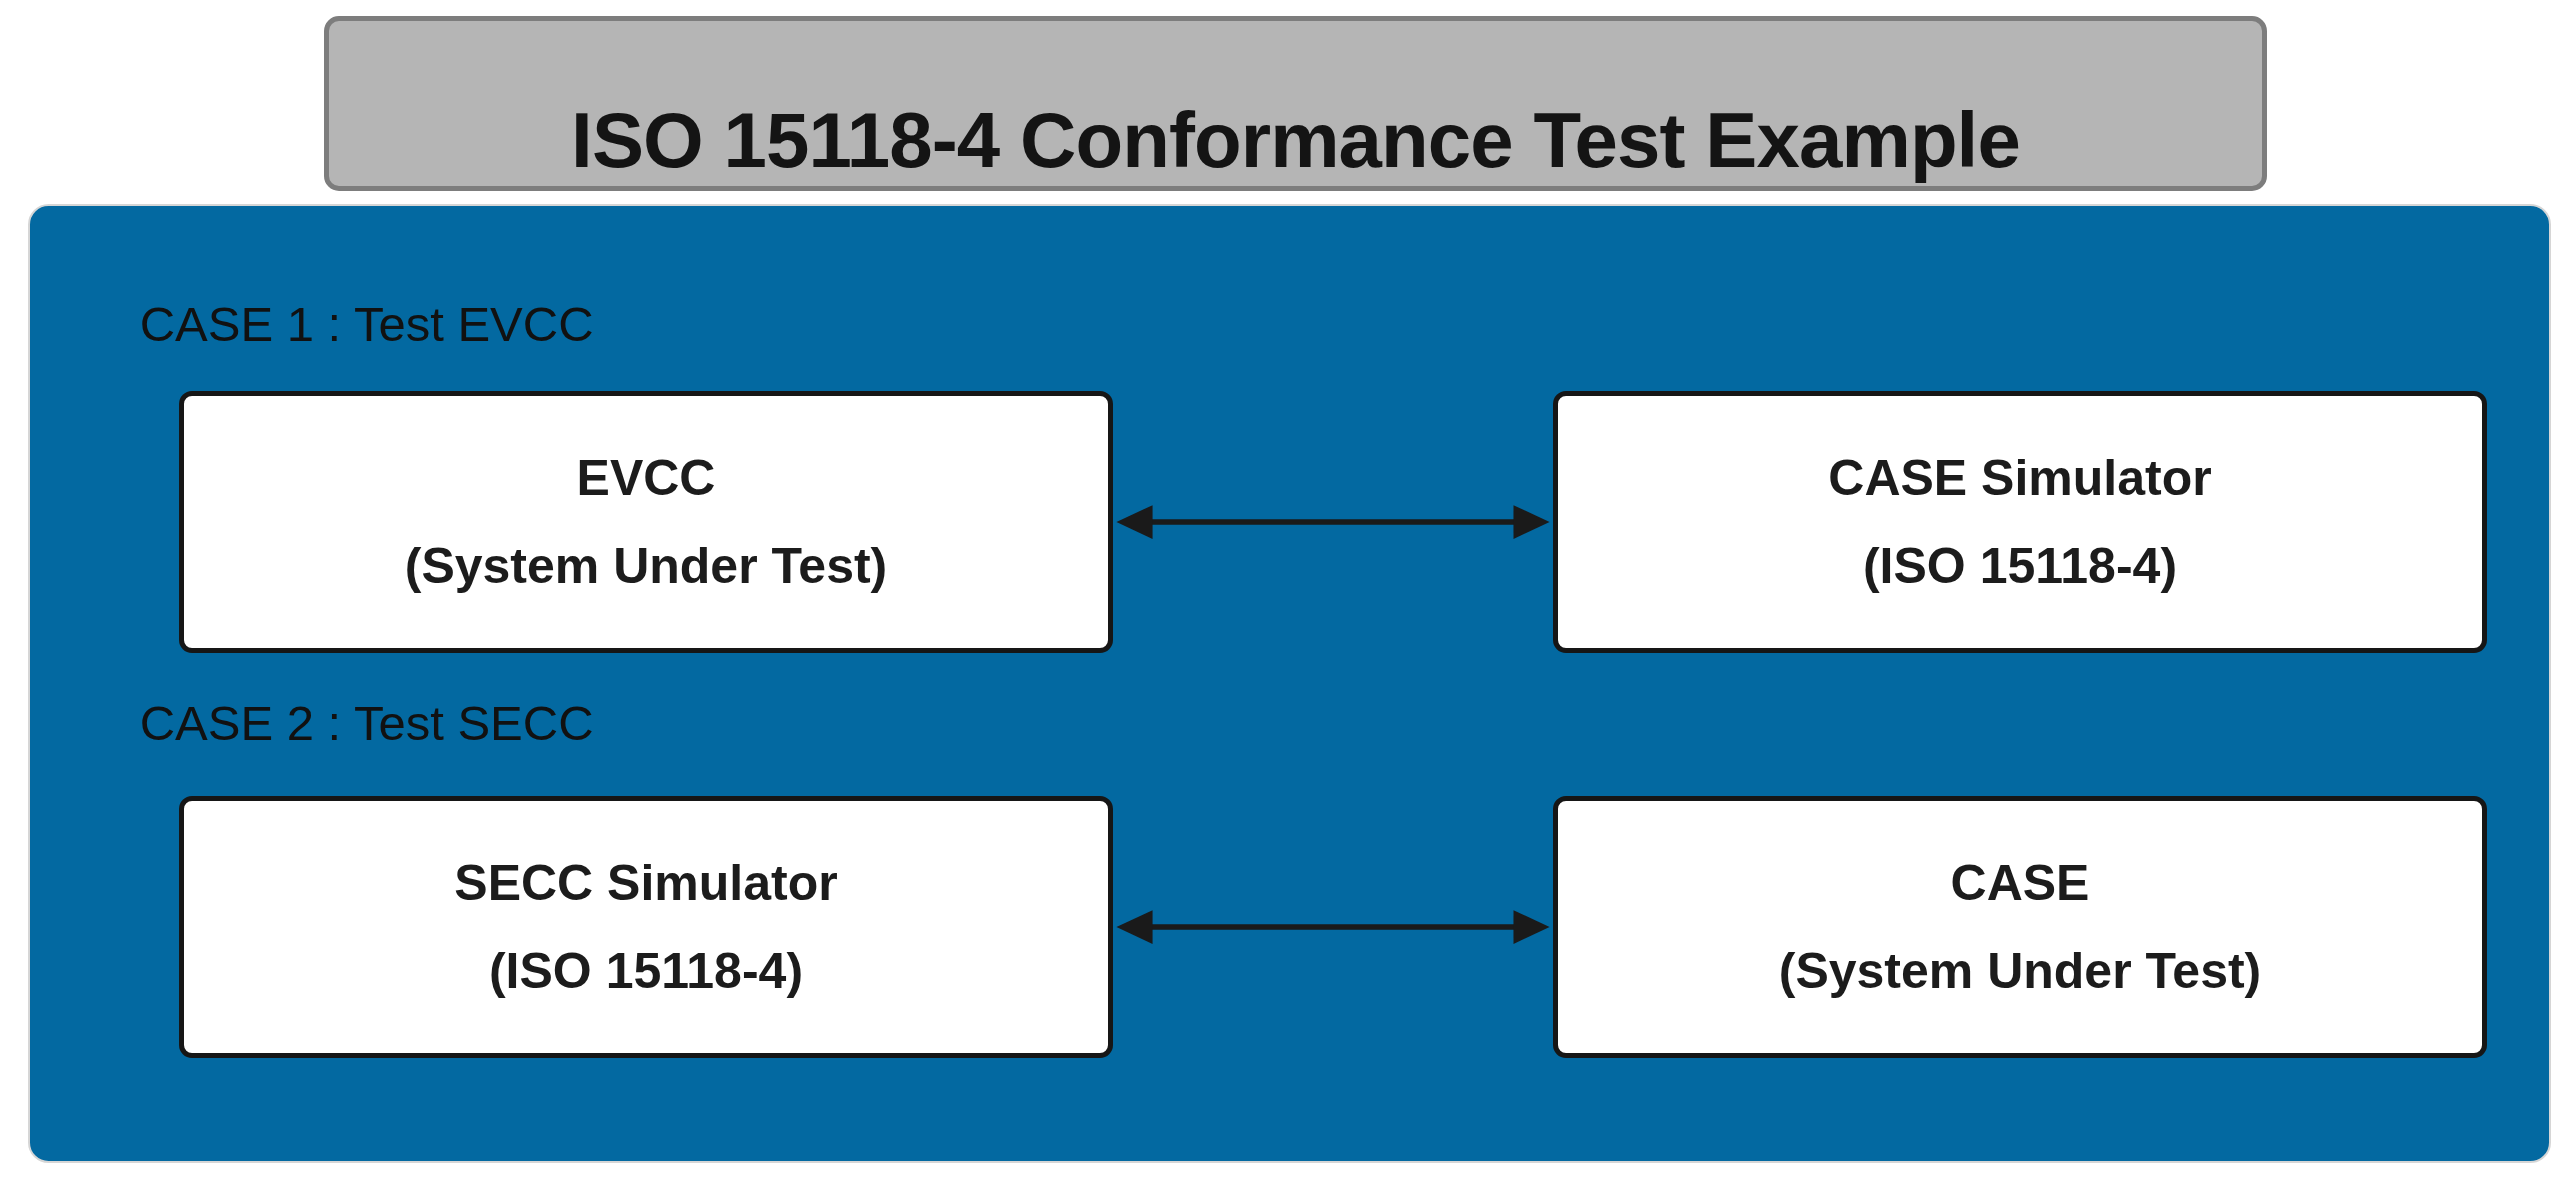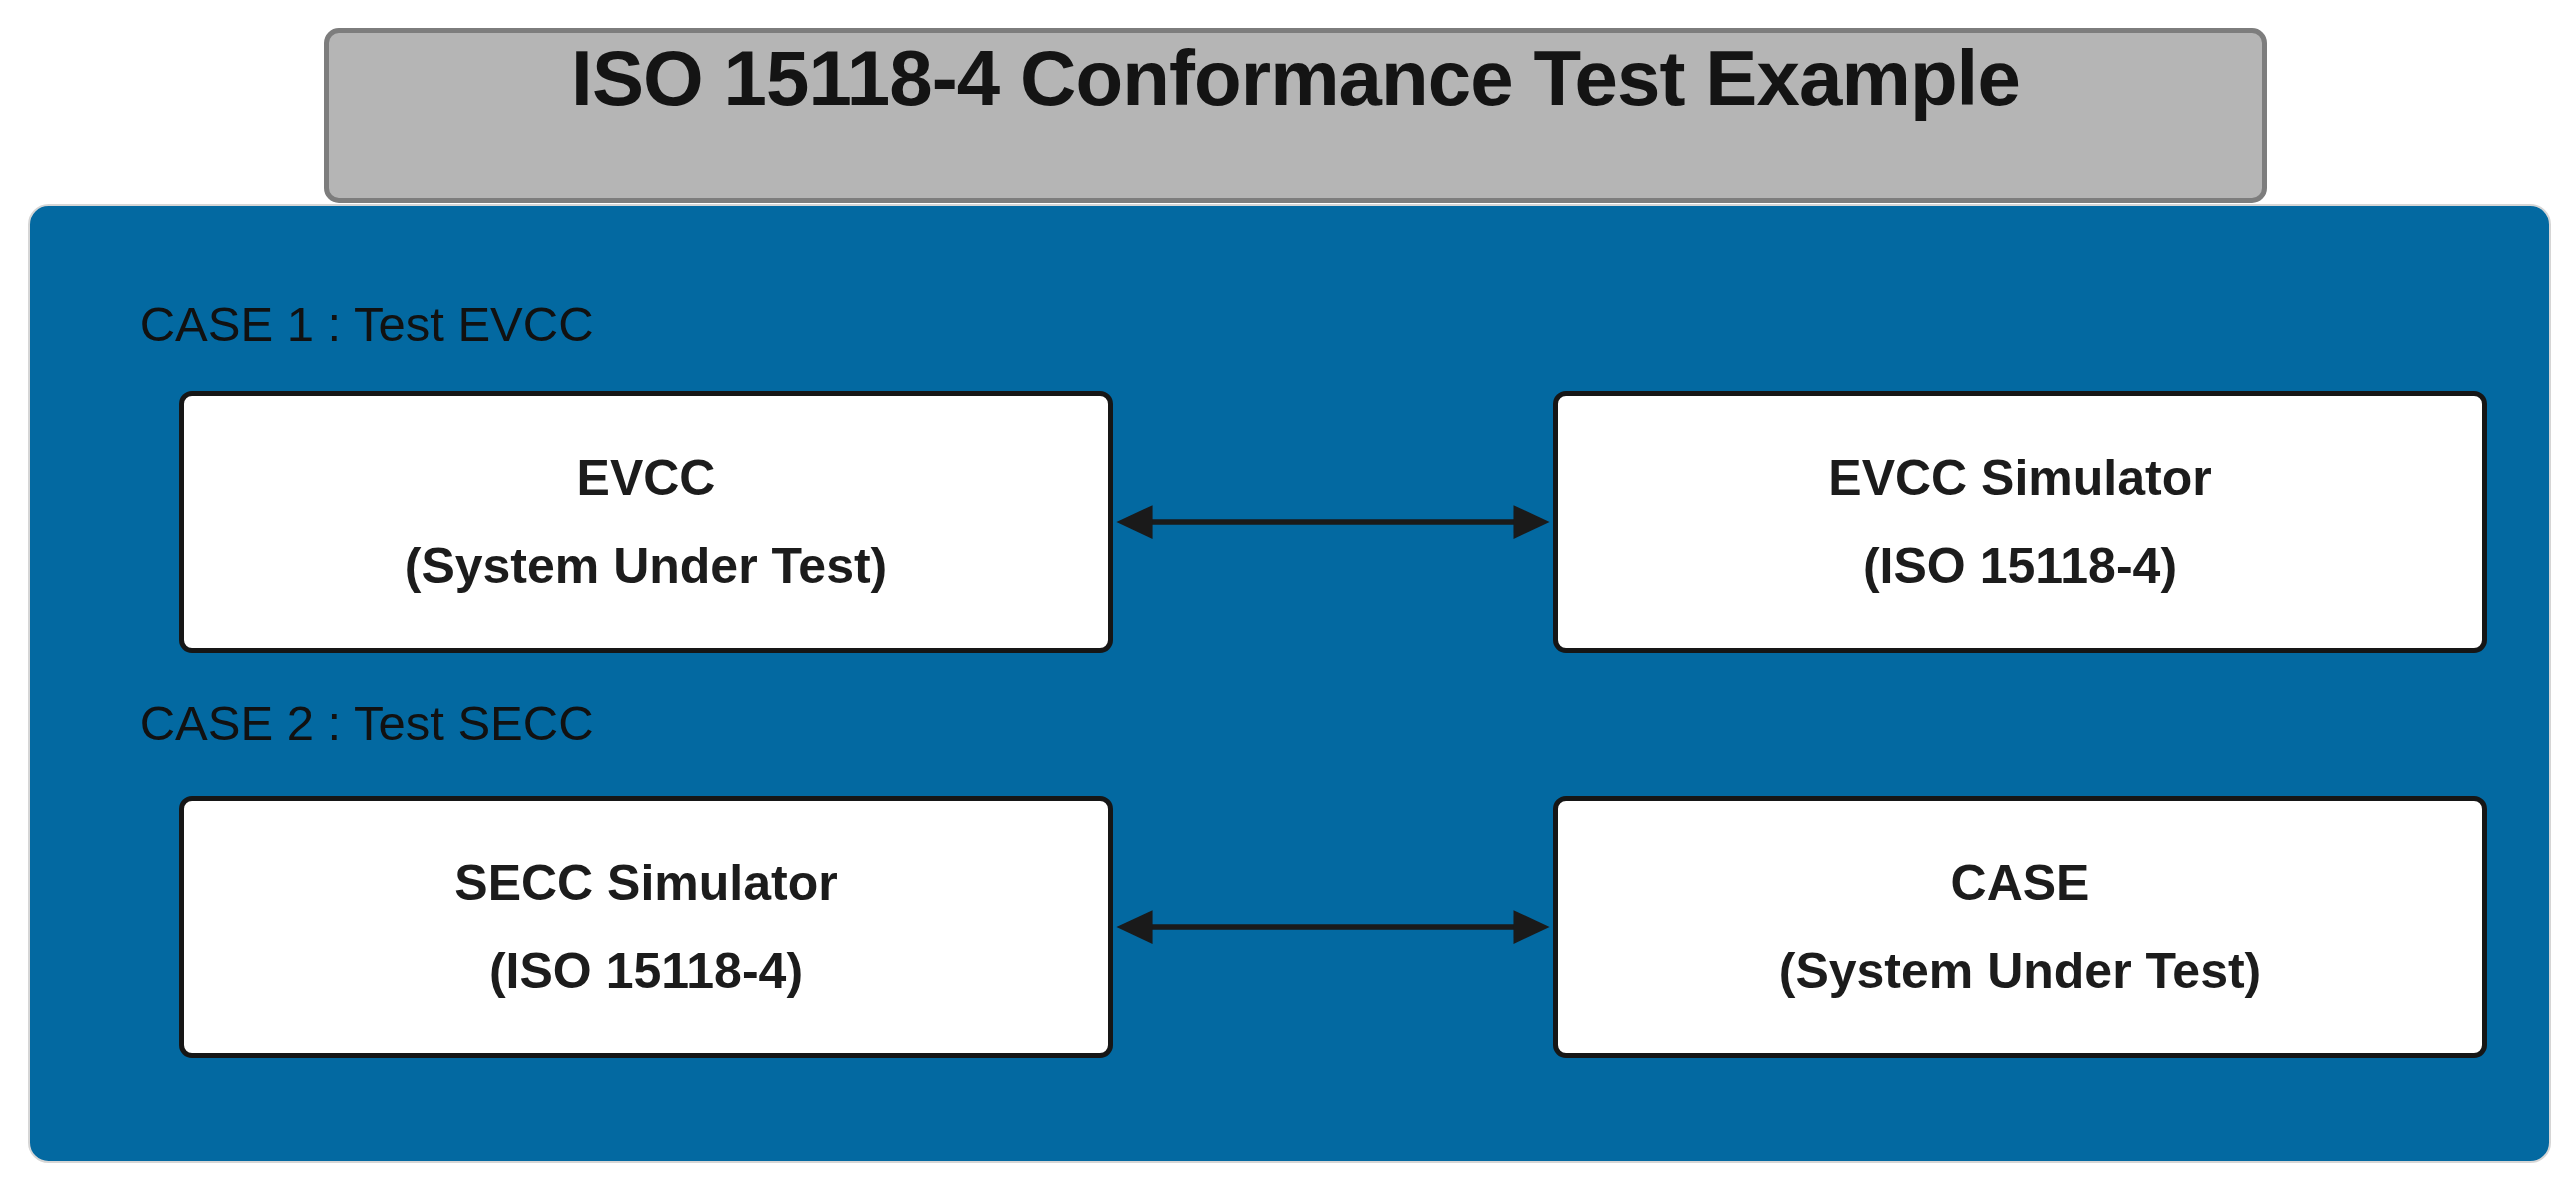--- a/index.html
+++ b/index.html
@@ -11,29 +11,29 @@
   .page {
     position: relative;
     width: 2576px;
     height: 1183px;
     background: #ffffff;
     overflow: hidden;
   }
   .title-box {
     position: absolute;
     left: 324px;
-    top: 28px;
+    top: 16px;
     width: 1943px;
     height: 175px;
     box-sizing: border-box;
     background: #b5b5b5;
     border: 5.6px solid #7d7d7d;
     border-radius: 15px;
     display: flex;
-    align-items: flex-start;
+    align-items: flex-end;
     justify-content: center;
   }
   .title-box span {
     font-size: 78px;
     font-weight: 700;
     color: #141414;
     letter-spacing: -0.9px;
     white-space: nowrap;
   }
   .panel {
@@ -114,21 +114,21 @@
       <div class="node-box">
         <div class="line">EVCC</div>
         <div class="line">(System Under Test)</div>
       </div>
       <svg class="arrow" viewBox="0 0 512 64" preserveAspectRatio="none" aria-hidden="true">
         <line x1="34" y1="32" x2="478" y2="32"></line>
         <polygon points="4,32 46,14 46,50"></polygon>
         <polygon points="508,32 466,14 466,50"></polygon>
       </svg>
       <div class="node-box">
-        <div class="line">EVCC Simulator</div>
+        <div class="line">CASE Simulator</div>
         <div class="line">(ISO 15118-4)</div>
       </div>
     </div>
 
     <div class="case-label second">CASE 2 : Test SECC</div>
 
     <div class="row">
       <div class="node-box">
         <div class="line">SECC Simulator</div>
         <div class="line">(ISO 15118-4)</div>

